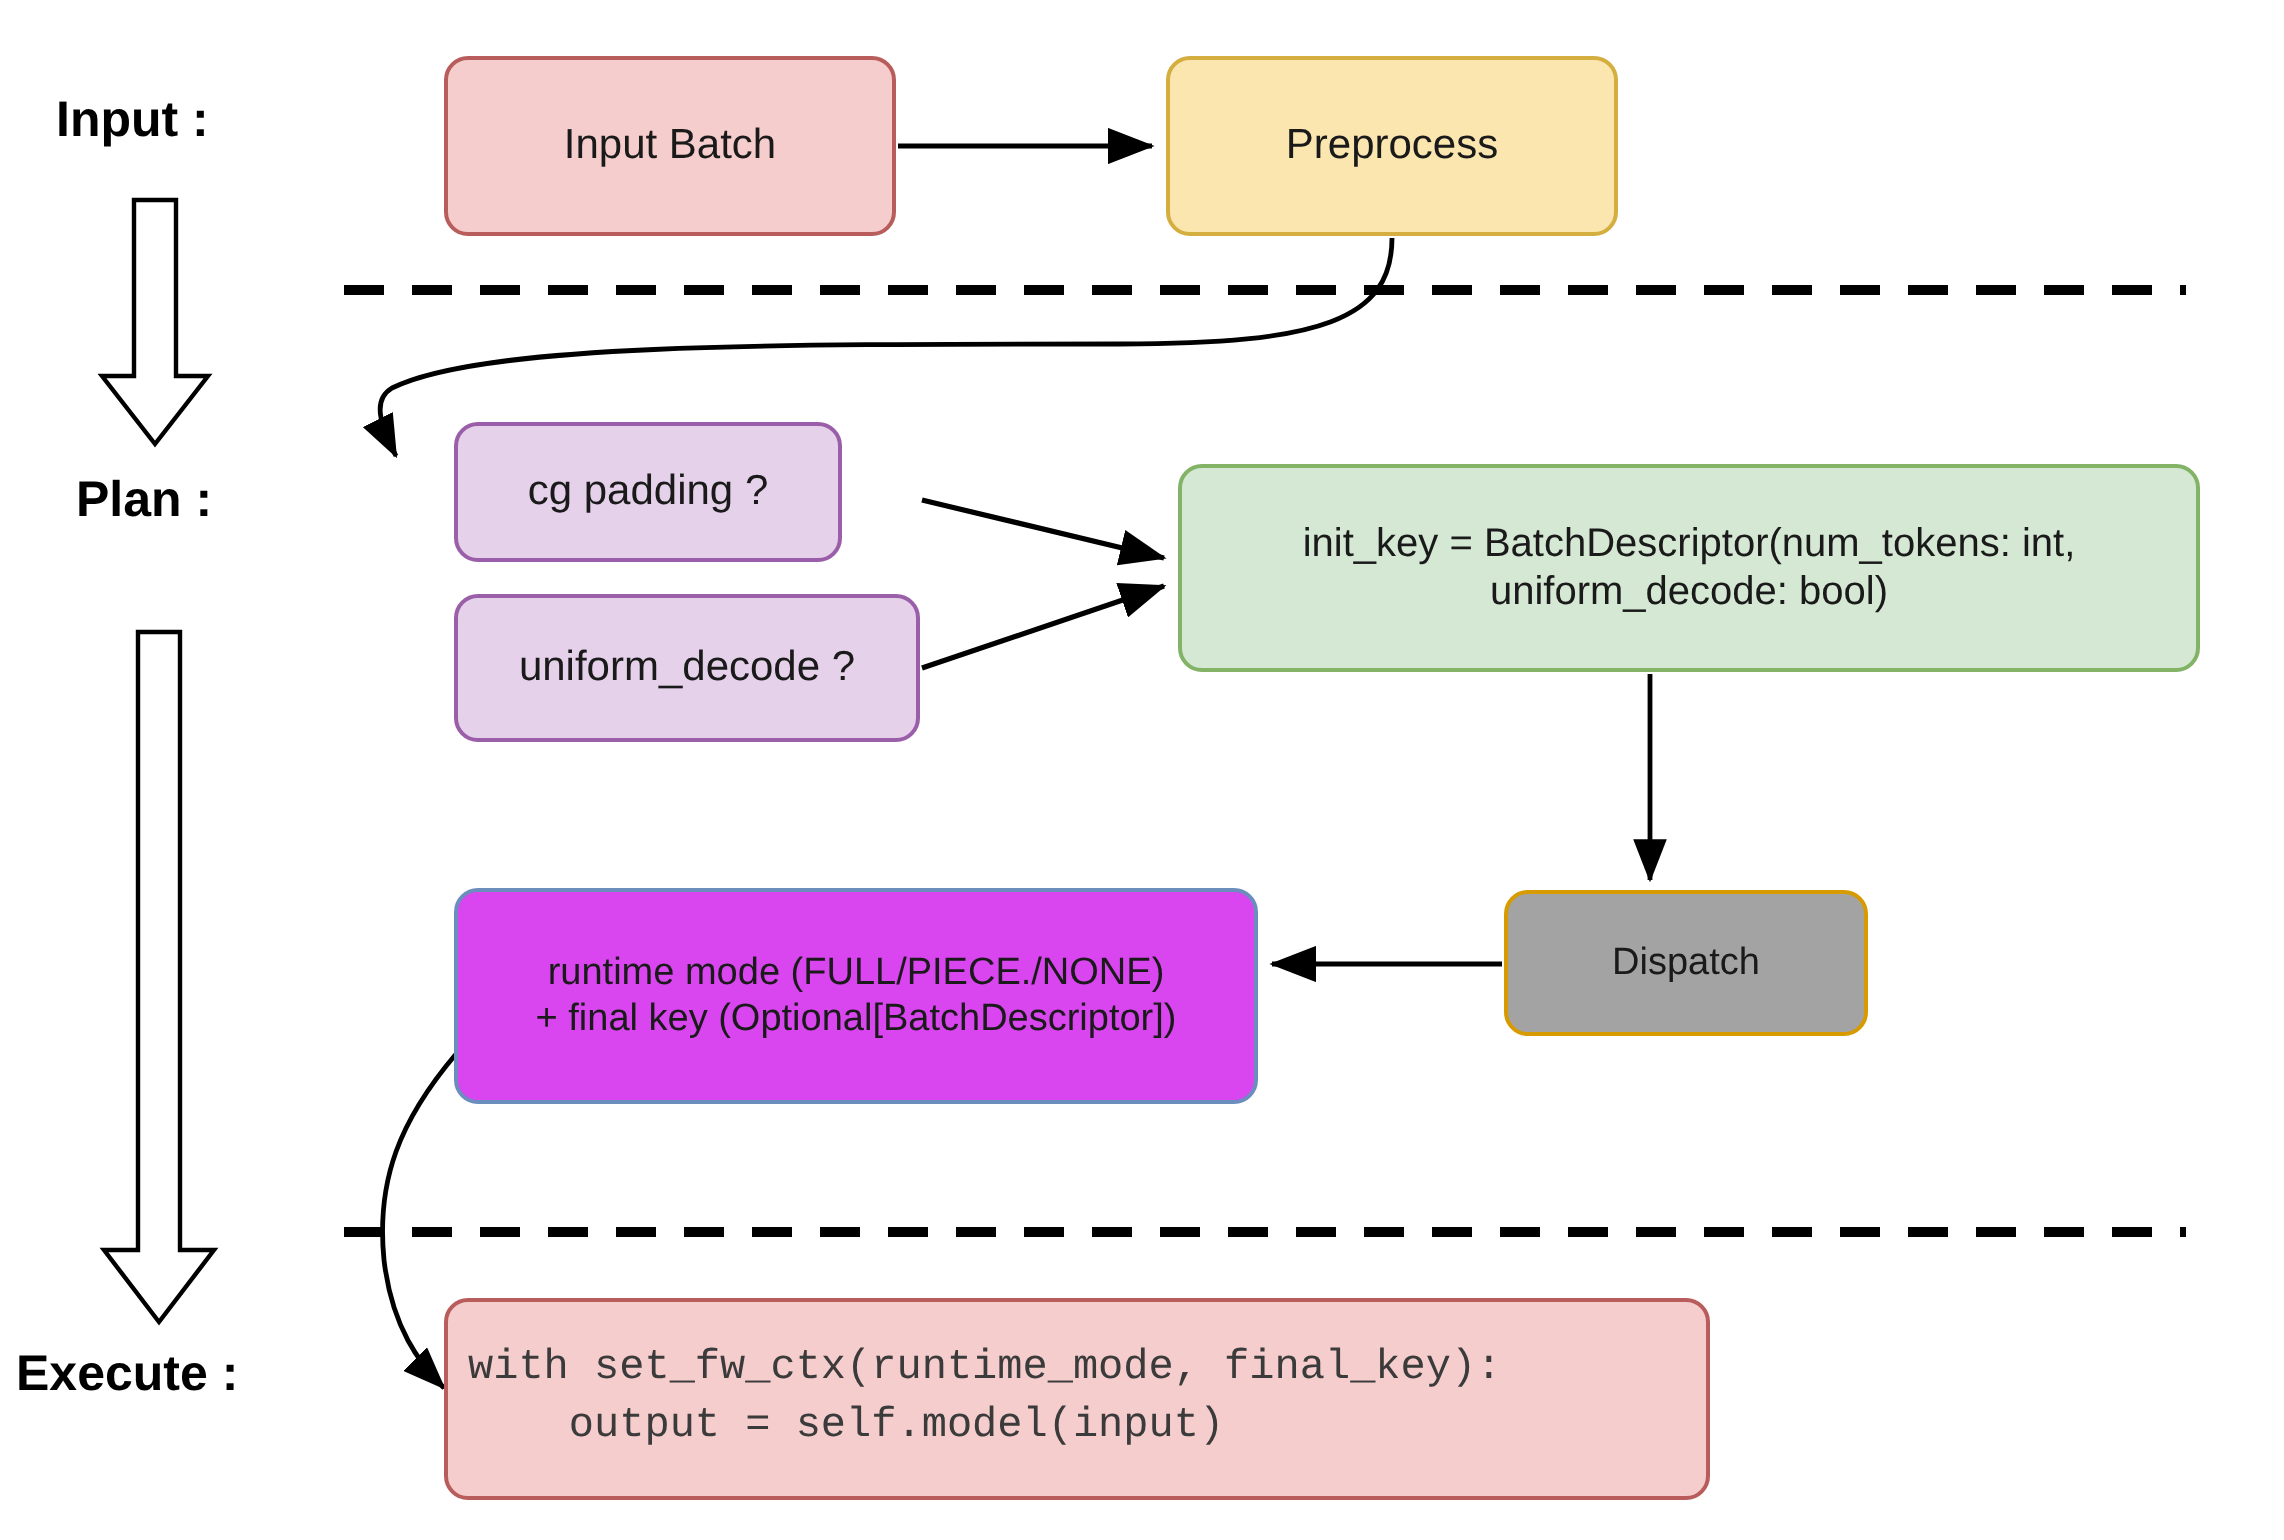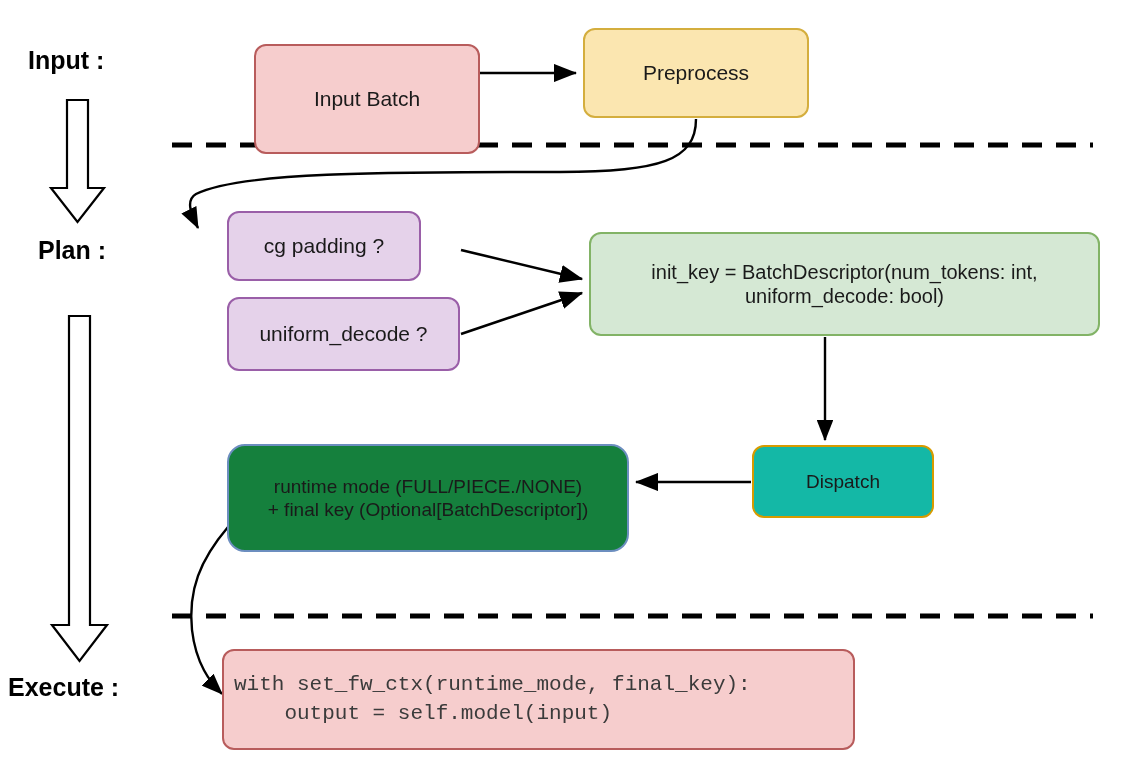--- a/index.html
+++ b/index.html
@@ -59,34 +59,33 @@
   }
   .node-purple {
     background: #e5d2ea;
     border-color: #9a5fa8;
   }
   .node-green {
     background: #d5e8d4;
     border-color: #82b366;
   }
   .node-blue {
-    background: #15803d;
+    background: #d946ef;
     border-color: #6c8ebf;
-    border-radius: 18px;
   }
   .node-orange-outer {
     background: #fde3c8;
     border-color: #d79b00;
   }
   .node-orange-inner {
-    background: #14b8a6;
+    background: #a3a3a3;
     border-color: #d79b00;
   }
 
-  #node-input-batch  { left: 222px; top: 44px;  width: 226px; height: 110px; margin-left: 32px; }
+  #node-input-batch  { left: 222px; top: 28px;  width: 226px; height: 90px; }
   #node-preprocess   { left: 583px; top: 28px;  width: 226px; height: 90px; }
   #node-cg-padding   { left: 227px; top: 211px; width: 194px; height: 70px; }
   #node-uniform-dec  { left: 227px; top: 297px; width: 233px; height: 74px; }
   #node-init-key     { left: 589px; top: 232px; width: 511px; height: 104px;
                        font-size: 20px; }
   #node-runtime-mode { left: 227px; top: 444px; width: 402px; height: 108px;
                        font-size: 19px; }
   #node-cudagraph    { left: 752px; top: 445px; width: 346px; height: 107px;
                        align-items: center; justify-content: flex-end;
                        padding-right: 18px; font-size: 22px; }

